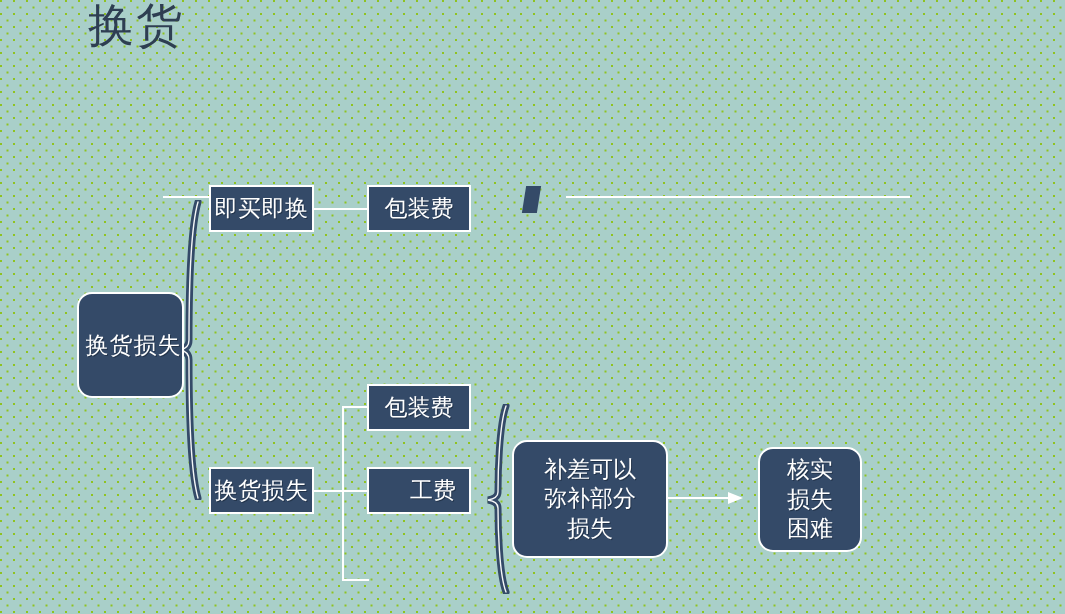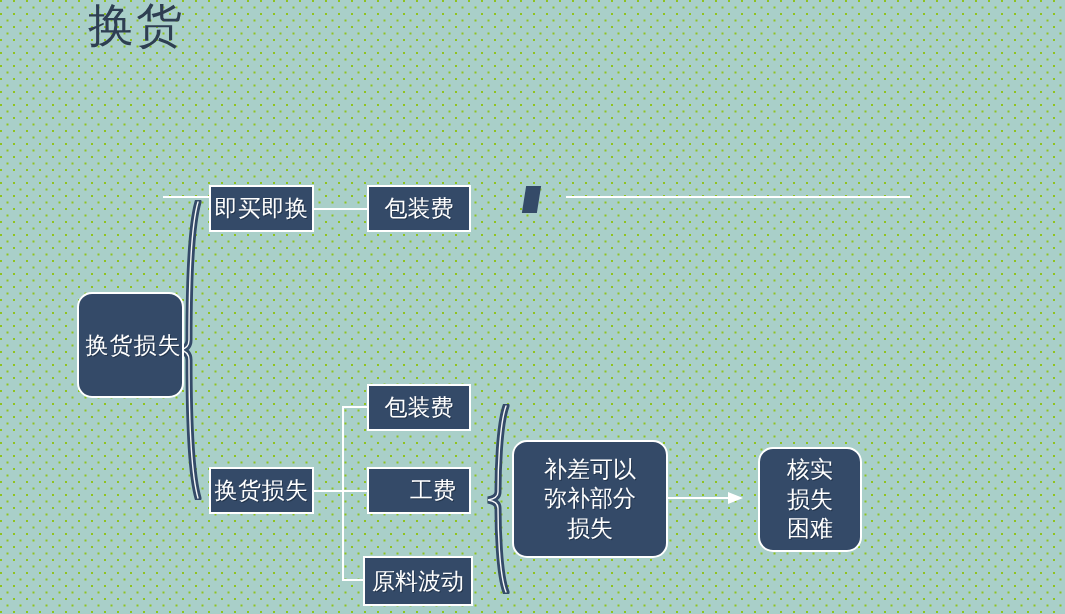--- a/index.html
+++ b/index.html
@@ -194,23 +194,20 @@
   </div>
 
   <div class="rect-node" id="node-bzf-bot">
     <span>包装费</span>
   </div>
 
   <div class="rect-node" id="node-gongfei">
     <span>工费</span>
   </div>
 
-  <div class="rect-node" id="node-yuanliao">
-    <span>原料波动</span>
-  </div>
 
   <div class="round-node" id="node-buchai">
     <span>
       <span>补差可以</span><br>
       <span>弥补部分</span><br>
       <span>损失</span>
     </span>
   </div>
 
   <div class="round-node" id="node-heshi">

